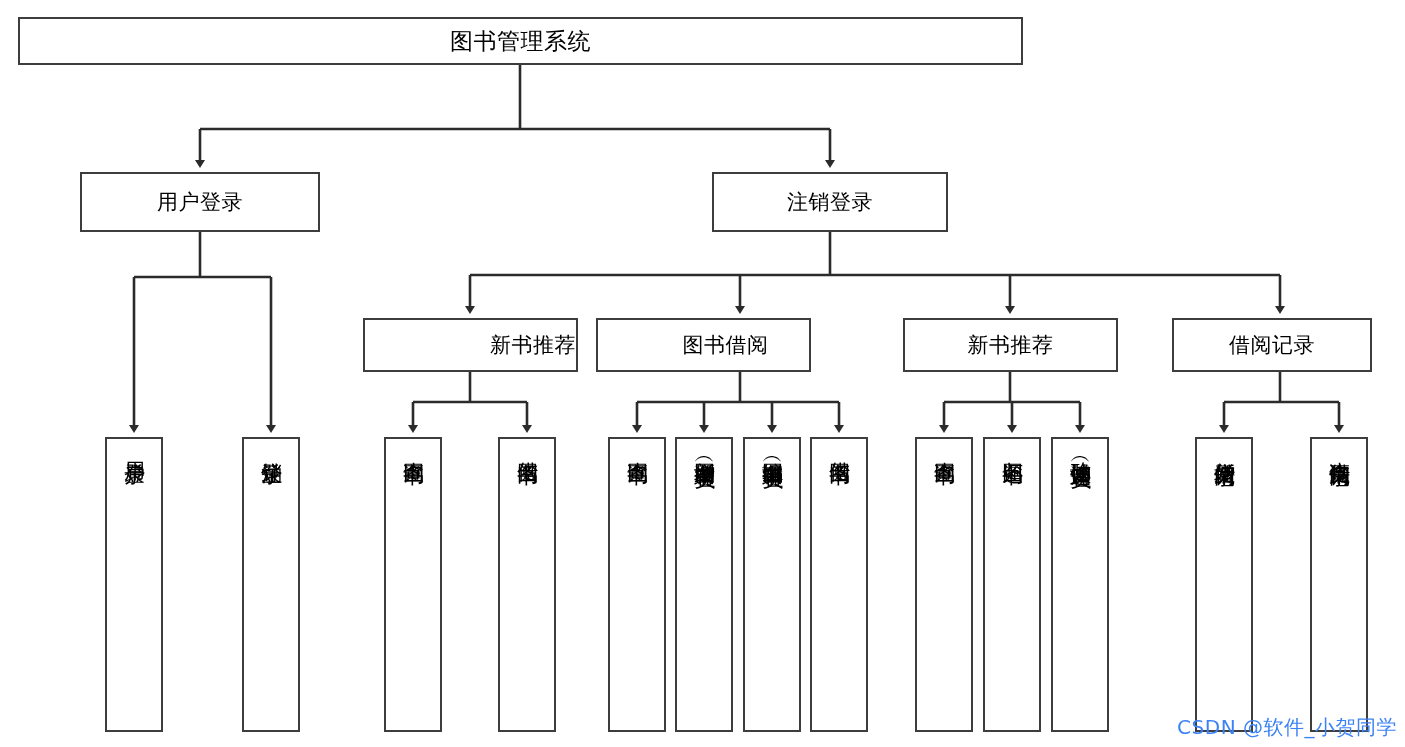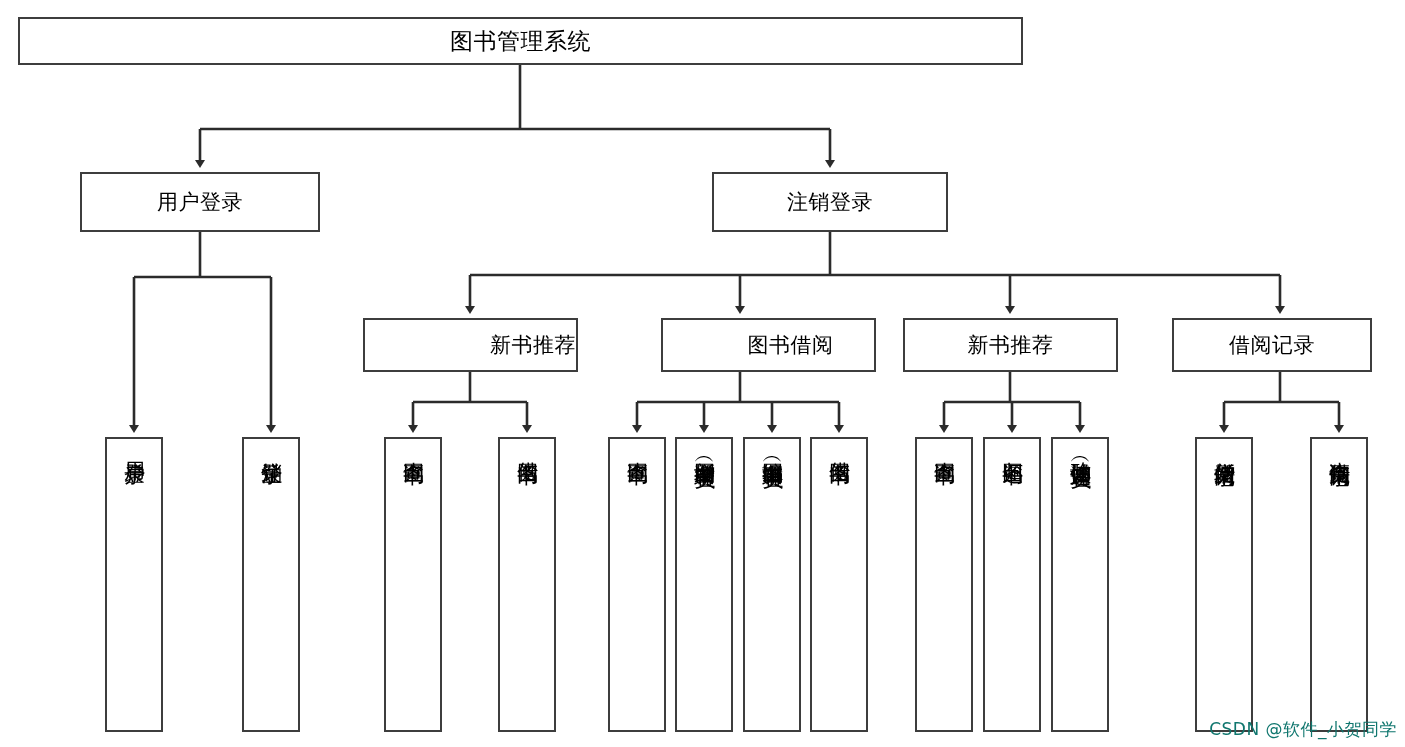--- a/index.html
+++ b/index.html
@@ -55,22 +55,22 @@
     font-size: 21px;
     line-height: 1.22;
     letter-spacing: 1px;
     margin: 0 auto;
     max-height: 100%;
   }
   .watermark {
     position: absolute;
     right: 8px;
     bottom: 6px;
-    font-size: 17px;
-    color: #0f766e;
+    font-size: 20px;
+    color: #3b82f6;
     letter-spacing: 0.5px;
     white-space: nowrap;
     user-select: none;
   }
 </style>
 </head>
 <body>
 
 <div id="canvas">
 
@@ -134,21 +134,21 @@
   <div class="node node-l2" style="left:80px; top:172px; width:240px; height:60px;">
     <span class="label">用户登录</span>
   </div>
   <div class="node node-l2" style="left:712px; top:172px; width:236px; height:60px;">
     <span class="label">注销登录</span>
   </div>
 
   <div class="node node-l3" style="left:363px; top:318px; width:215px; height:54px;justify-content:flex-end;">
     <span class="label">新书推荐</span>
   </div>
-  <div class="node node-l3" style="left:661px; top:318px; width:215px; height:54px;padding-left:44px;">
+  <div class="node node-l3" style="left:596px; top:318px; width:215px; height:54px;padding-left:44px;">
     <span class="label">图书借阅</span>
   </div>
   <div class="node node-l3" style="left:903px; top:318px; width:215px; height:54px;">
     <span class="label">新书推荐</span>
   </div>
   <div class="node node-l3" style="left:1172px; top:318px; width:200px; height:54px;">
     <span class="label">借阅记录</span>
   </div>
 
   <div class="node node-leaf" style="left:105px; top:437px; width:58px; height:295px;">

